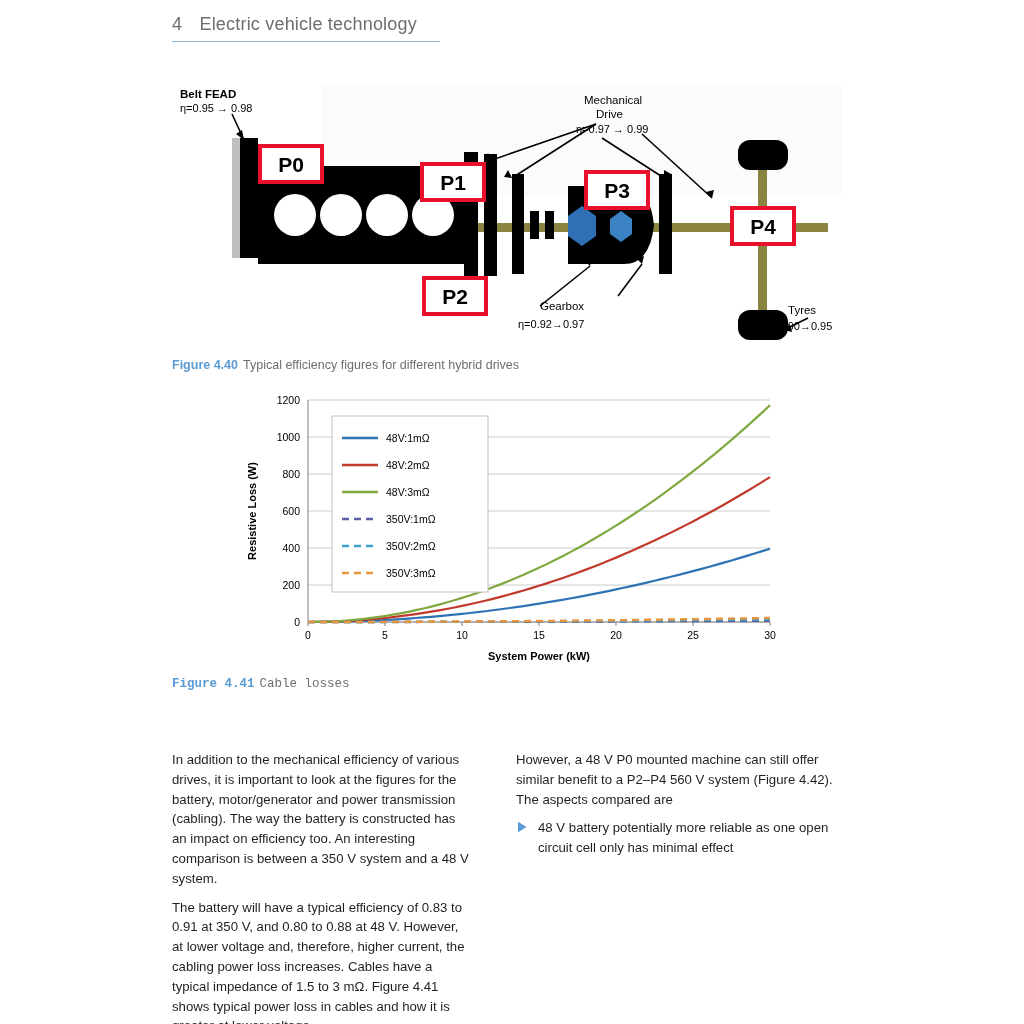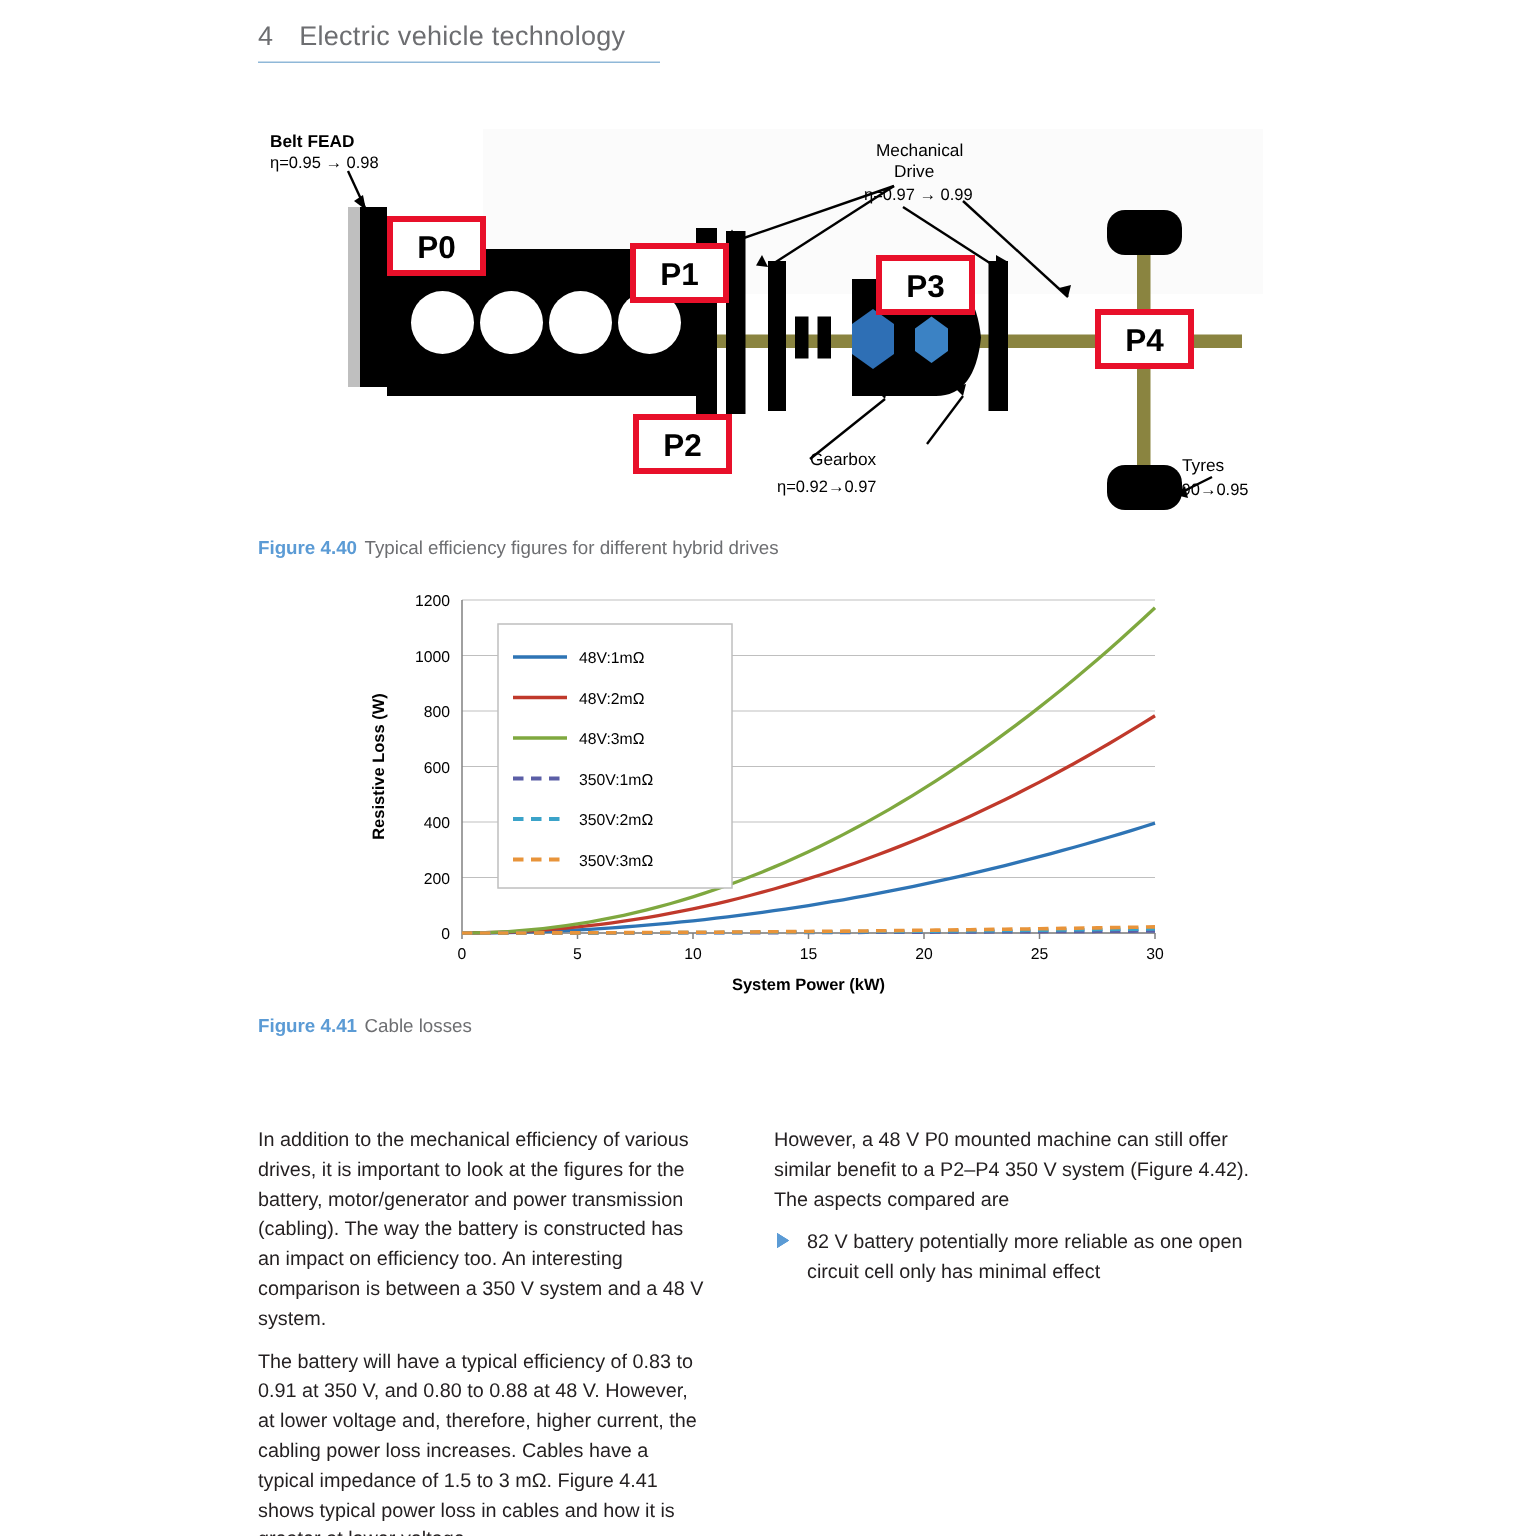--- a/index.html
+++ b/index.html
@@ -53,21 +53,21 @@
     position: absolute;
     font-size: 12.5px;
     color: #6d6e71;
   }
   .caption .lead {
     color: #5b9bd5;
     font-weight: bold;
     margin-right: 5px;
   }
   #cap40 { left: 172px; top: 358px; }
-  #cap41 { left: 172px; top: 677px; }
+  #cap41 { left: 172px; top: 677px; font-family: Liberation Mono, monospace; }
 
   
   .chart-wrap {
     position: absolute;
     left: 236px;
     top: 386px;
     width: 560px;
     height: 282px;
   }
   .chart-wrap svg { display: block; }
@@ -280,21 +280,21 @@
   <div class="caption" id="cap41">
     <span class="lead">Figure 4.41</span><span>Cable losses</span>
   </div>
 
   <div class="col left">
     <p>In addition to the mechanical efficiency of various drives, it is important to look at the figures for the battery, motor/generator and power transmission (cabling). The way the battery is constructed has an impact on efficiency too. An interesting comparison is between a 350 V system and a 48 V system.</p>
     <p>The battery will have a typical efficiency of 0.83 to 0.91 at 350 V, and 0.80 to 0.88 at 48 V. However, at lower voltage and, therefore, higher current, the cabling power loss increases. Cables have a typical impedance of 1.5 to 3 mΩ. Figure 4.41 shows typical power loss in cables and how it is greater at lower voltage.</p>
   </div>
 
   <div class="col right">
-    <p>However, a 48 V P0 mounted machine can still offer similar benefit to a P2–P4 350 V system (Figure 4.42). The aspects compared are</p>
+    <p>However, a 48 V P0 mounted machine can still offer similar benefit to a P2–P4 560 V system (Figure 4.42). The aspects compared are</p>
     <ul class="bullets">
       <li><span class="tri"></span></li>
       <li><span class="tri"></span></li>
-      <li><span class="tri"></span><span>82 V battery potentially more reliable as one open circuit cell only has minimal effect</span></li>
+      <li><span class="tri"></span><span>48 V battery potentially more reliable as one open circuit cell only has minimal effect</span></li>
     </ul>
   </div>
 
 </div>
 
 </body></html>

